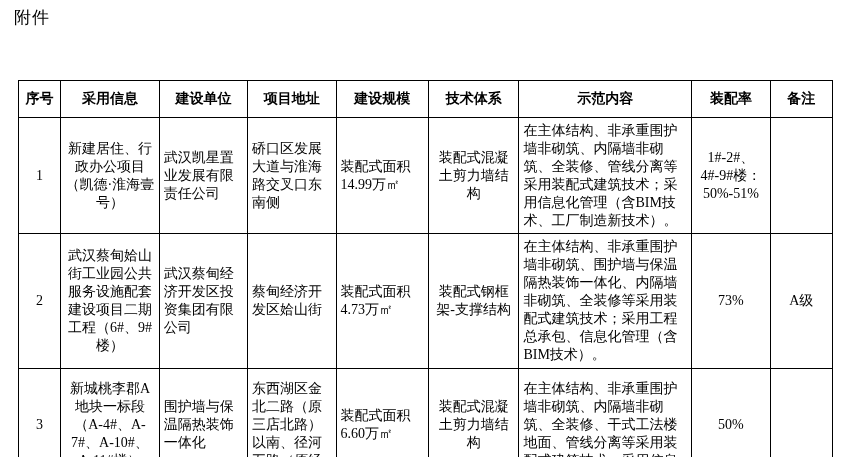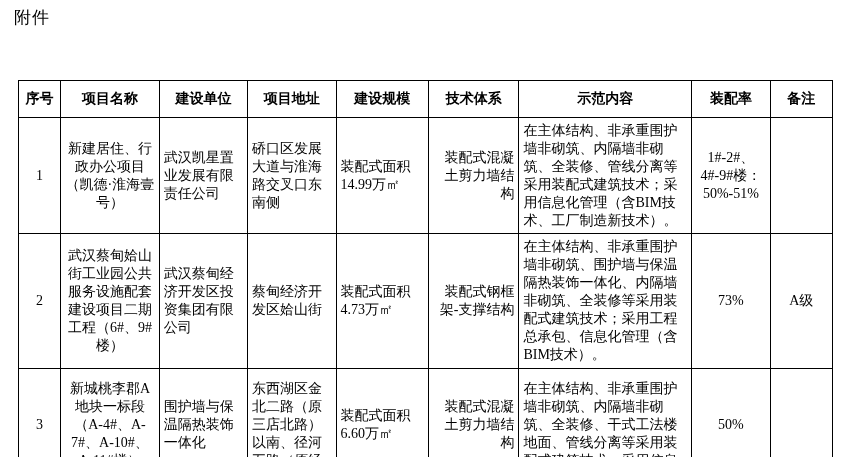--- a/index.html
+++ b/index.html
@@ -74,21 +74,21 @@
   .c-tech  { width: 90px;  text-align: center; }
   .c-demo  { width: 172px; text-align: left; }
   .c-rate  { width: 78px;  text-align: center; }
   .c-note  { width: 62px;  text-align: center; }
 
   td.cell-seq   { text-align: center; font-size: 13px; }
   td.cell-name  { text-align: center; }
   td.cell-unit  { text-align: left; }
   td.cell-addr  { text-align: left; }
   td.cell-scale { text-align: left; }
-  td.cell-tech  { text-align: right; margin-left: 23px; }
+  td.cell-tech  { text-align: center; margin-left: 23px; }
   td.cell-demo  { text-align: left; }
   td.cell-rate  { text-align: center; }
   td.cell-note  { text-align: center; margin-left: 44px; }
 
   .row-1 td { height: 96px; }
   .row-2 td { height: 108px; }
   .row-3 td { height: 104px; }
 </style>
 </head>
 <body>
@@ -107,21 +107,21 @@
         <col class="c-addr">
         <col class="c-scale">
         <col class="c-tech">
         <col class="c-demo">
         <col class="c-rate">
         <col class="c-note">
       </colgroup>
       <thead>
         <tr>
           <th>序号</th>
-          <th>项目名称</th>
+          <th>采用信息</th>
           <th>建设单位</th>
           <th>项目地址</th>
           <th>建设规模</th>
           <th>技术体系</th>
           <th>示范内容</th>
           <th>装配率</th>
           <th>备注</th>
         </tr>
       </thead>
       <tbody>

